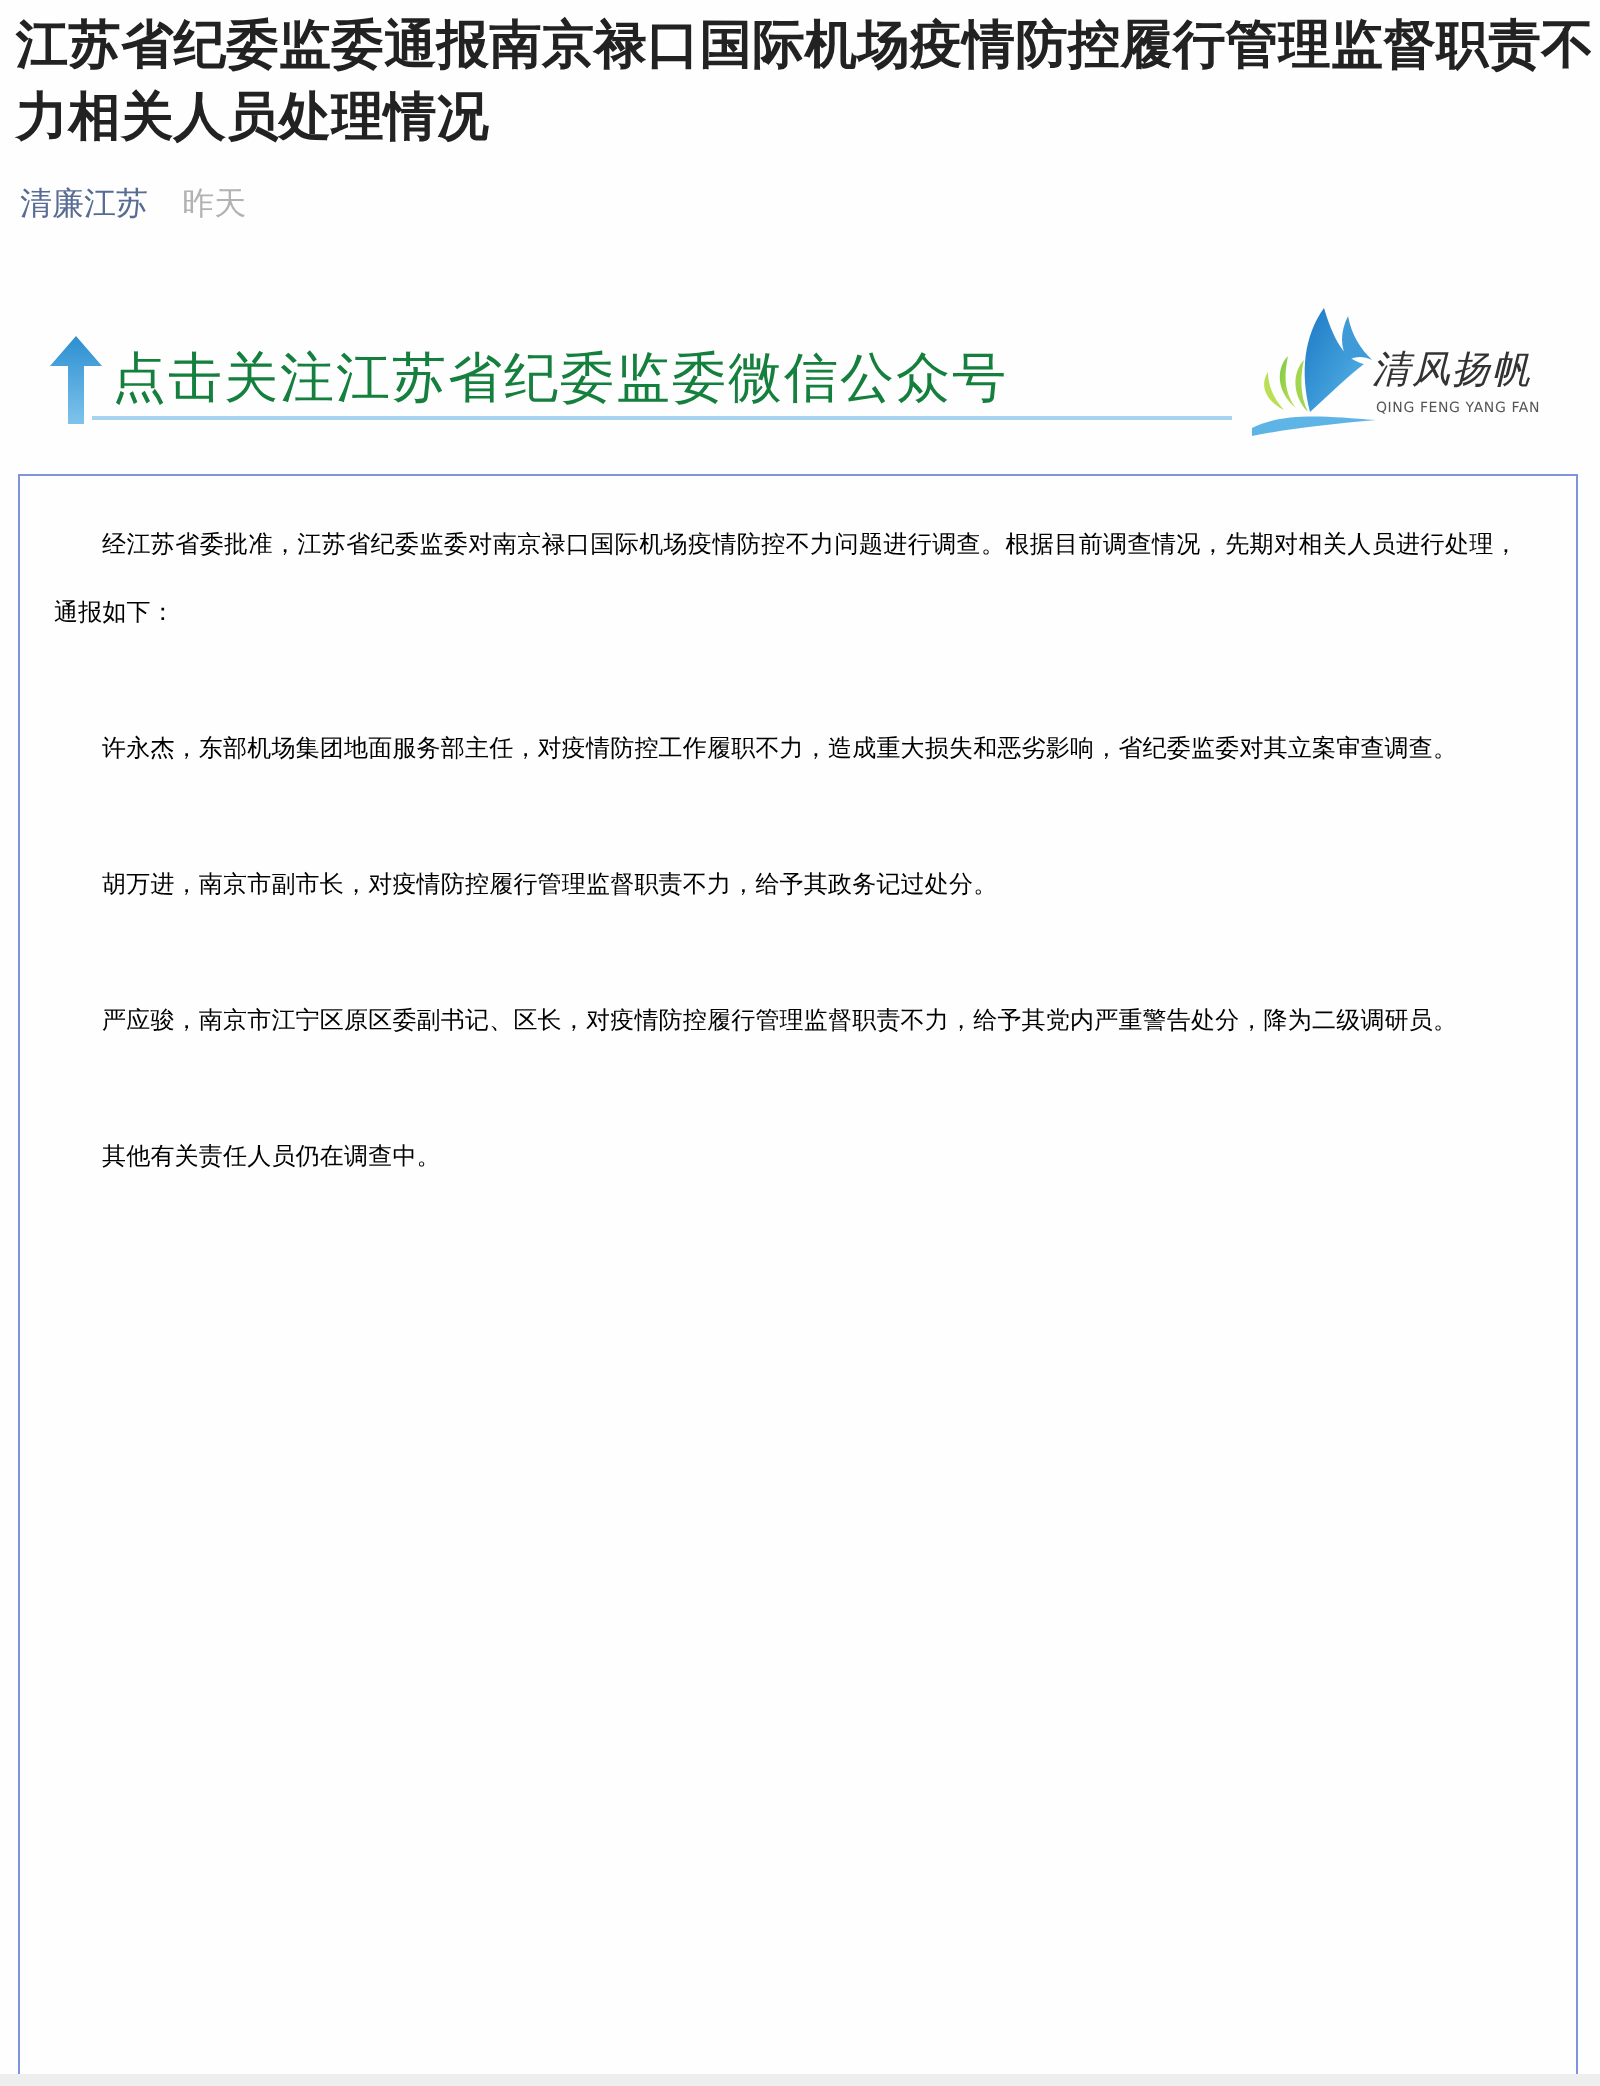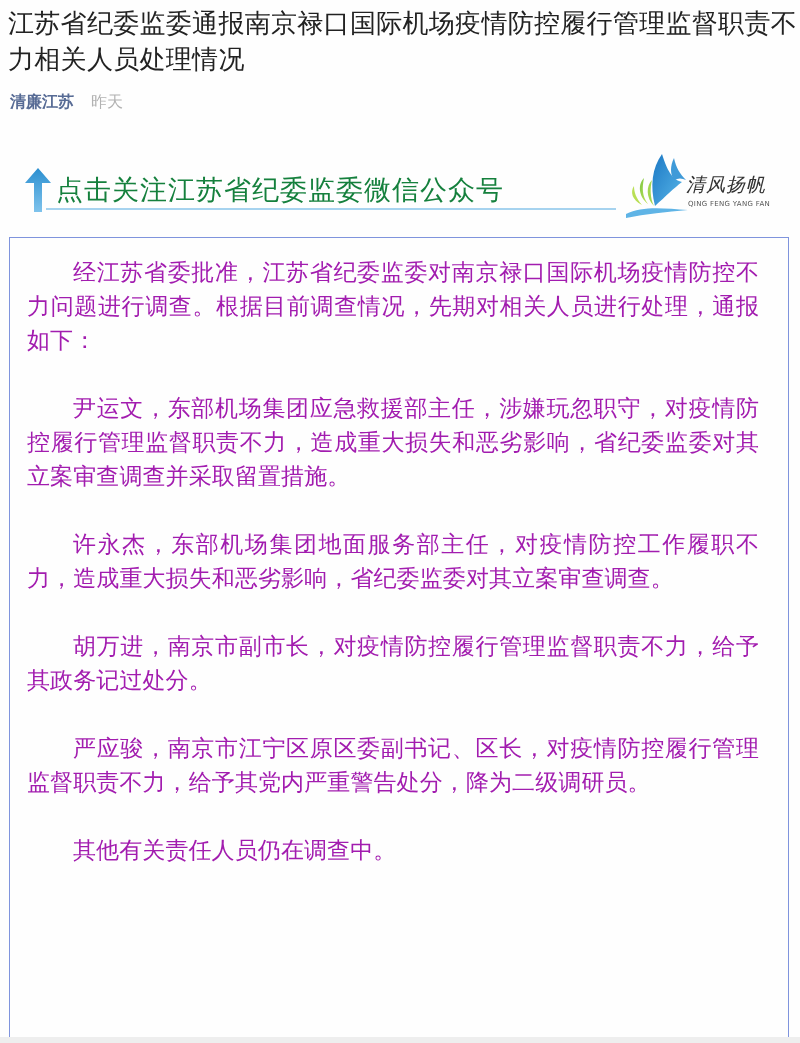--- a/index.html
+++ b/index.html
@@ -17,34 +17,33 @@
     }
     .title {
       position: absolute;
       left: 8px;
       top: 5px;
       width: 790px;
       font-size: 26px;
       line-height: 36px;
       color: #222;
       margin: 0;
-      font-weight: normal;
+      font-weight: bold;
       letter-spacing: 0.3px;
     }
     .meta {
       position: absolute;
       left: 10px;
       top: 92px;
       font-size: 16px;
       line-height: 20px;
     }
     .meta .source {
       color: #576b95;
       margin-right: 12px;
-      font-weight: bold;
     }
     .meta .time {
       color: #b2b2b2;
       text-align: center;
     }
     .follow-banner {
       position: absolute;
       left: 22px;
       top: 160px;
       width: 600px;
@@ -112,23 +111,23 @@
       box-sizing: border-box;
       background: #fefefe;
     }
     .paragraphs {
       position: absolute;
       left: 27px;
       top: 255px;
       width: 748px;
     }
     .para {
-      font-size: 23px;
+      font-size: 12px;
       line-height: 34px;
-      color: #a21caf;
+      color: #000000;
       text-indent: 2em;
       margin: 0 16px 34px 0;
       text-align: justify;
       letter-spacing: 0.1px;
     }
     .bottom-strip {
       position: absolute;
       left: 0;
       top: 1037px;
       width: 800px;
@@ -182,20 +181,19 @@
     <path d="M4,64 C20,56 40,58 66,60 C44,62 24,64 4,68 Z" fill="#5fb4e6"></path>
   </svg>
   <span class="logo-cn">清风扬帆</span>
   <span class="logo-en">QING FENG YANG FAN</span>
 </div>
 
 <div class="content-box"></div>
 
 <div class="paragraphs">
   <p class="para">经江苏省委批准，江苏省纪委监委对南京禄口国际机场疫情防控不力问题进行调查。根据目前调查情况，先期对相关人员进行处理，通报如下：</p>
-  <p class="para">尹运文，东部机场集团应急救援部主任，涉嫌玩忽职守，对疫情防控履行管理监督职责不力，造成重大损失和恶劣影响，省纪委监委对其立案审查调查并采取留置措施。</p>
   <p class="para">许永杰，东部机场集团地面服务部主任，对疫情防控工作履职不力，造成重大损失和恶劣影响，省纪委监委对其立案审查调查。</p>
   <p class="para">胡万进，南京市副市长，对疫情防控履行管理监督职责不力，给予其政务记过处分。</p>
   <p class="para">严应骏，南京市江宁区原区委副书记、区长，对疫情防控履行管理监督职责不力，给予其党内严重警告处分，降为二级调研员。</p>
   <p class="para">其他有关责任人员仍在调查中。</p>
 </div>
 
 <div class="bottom-strip"></div>
 
 </body></html>

